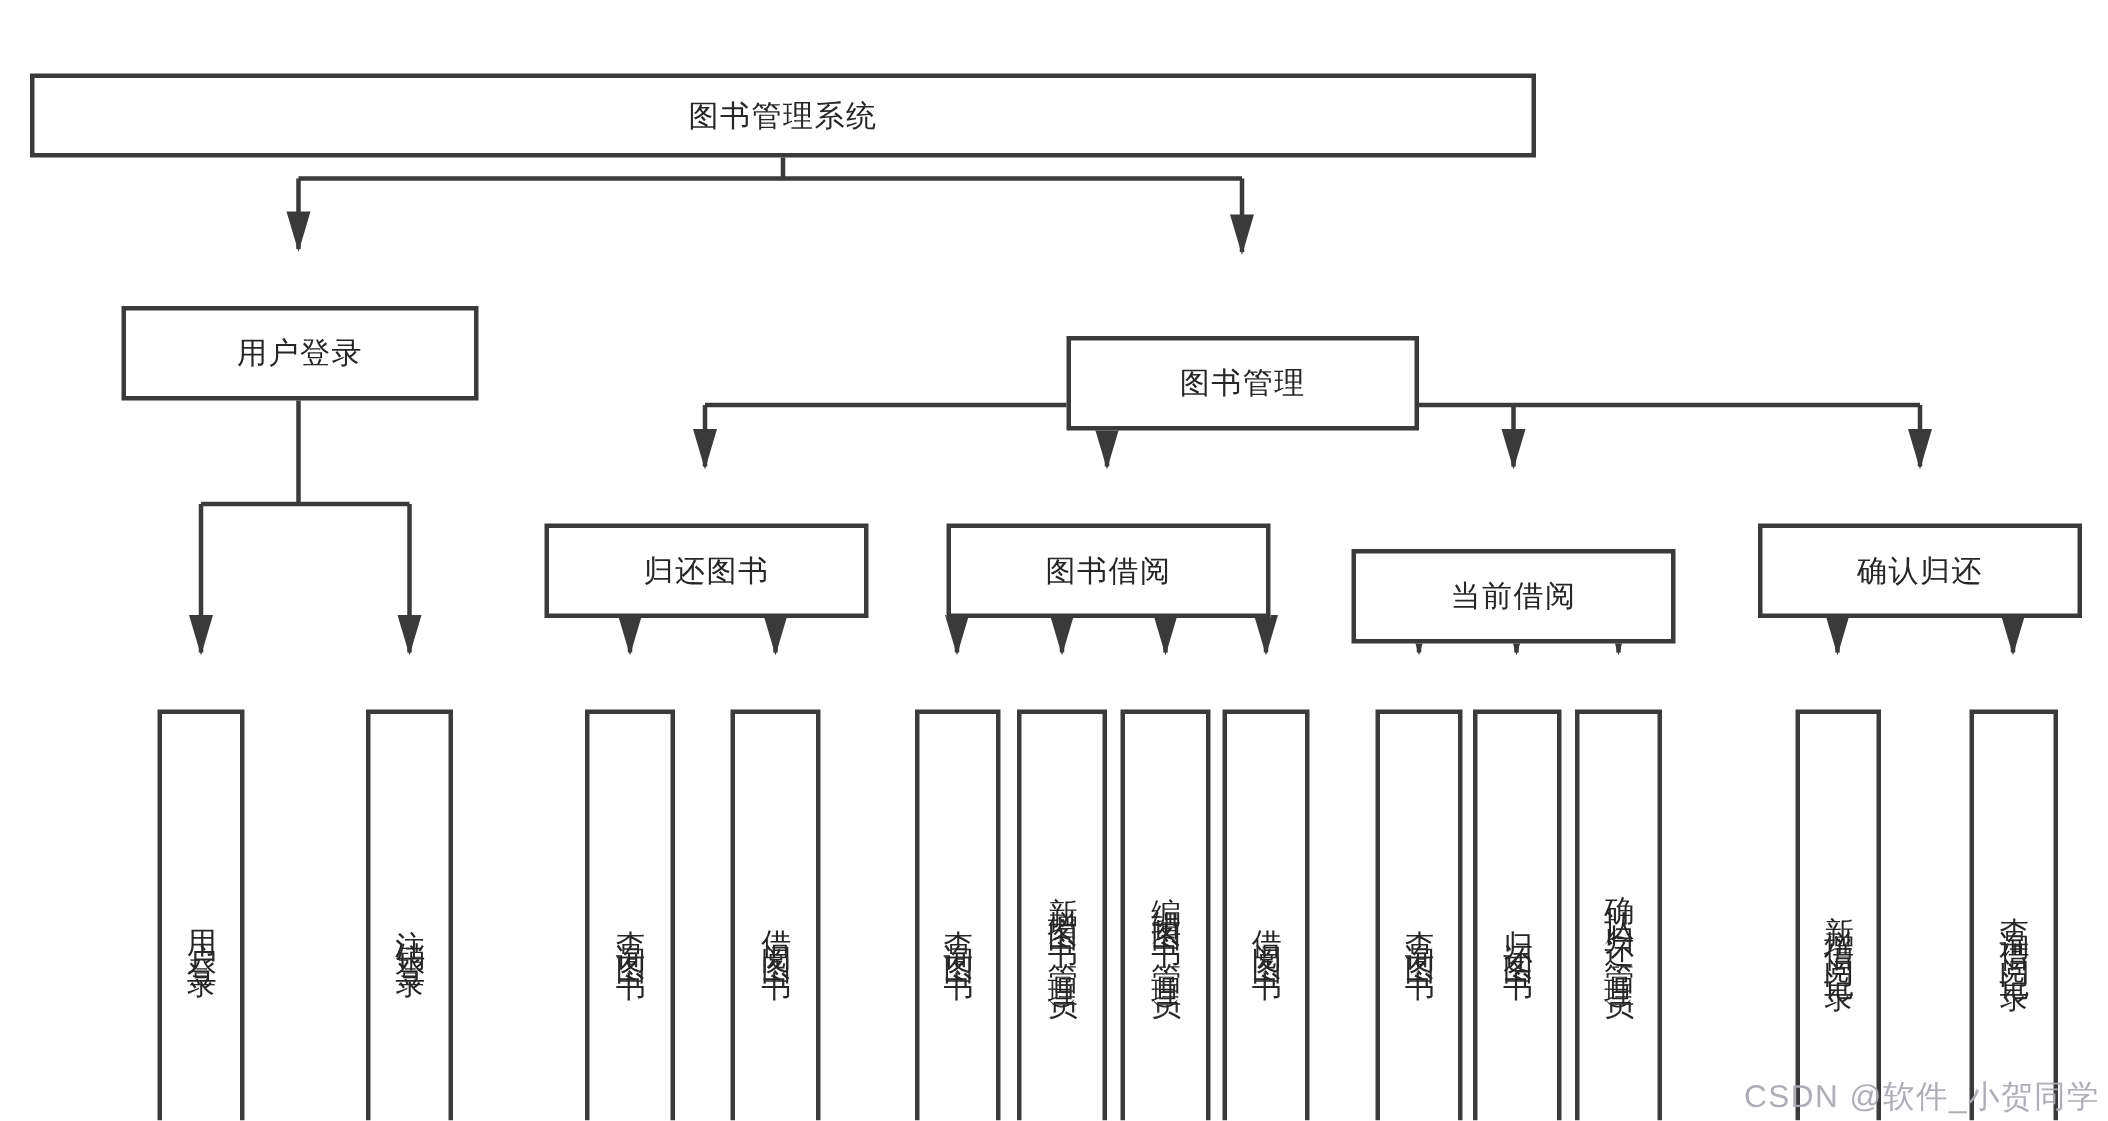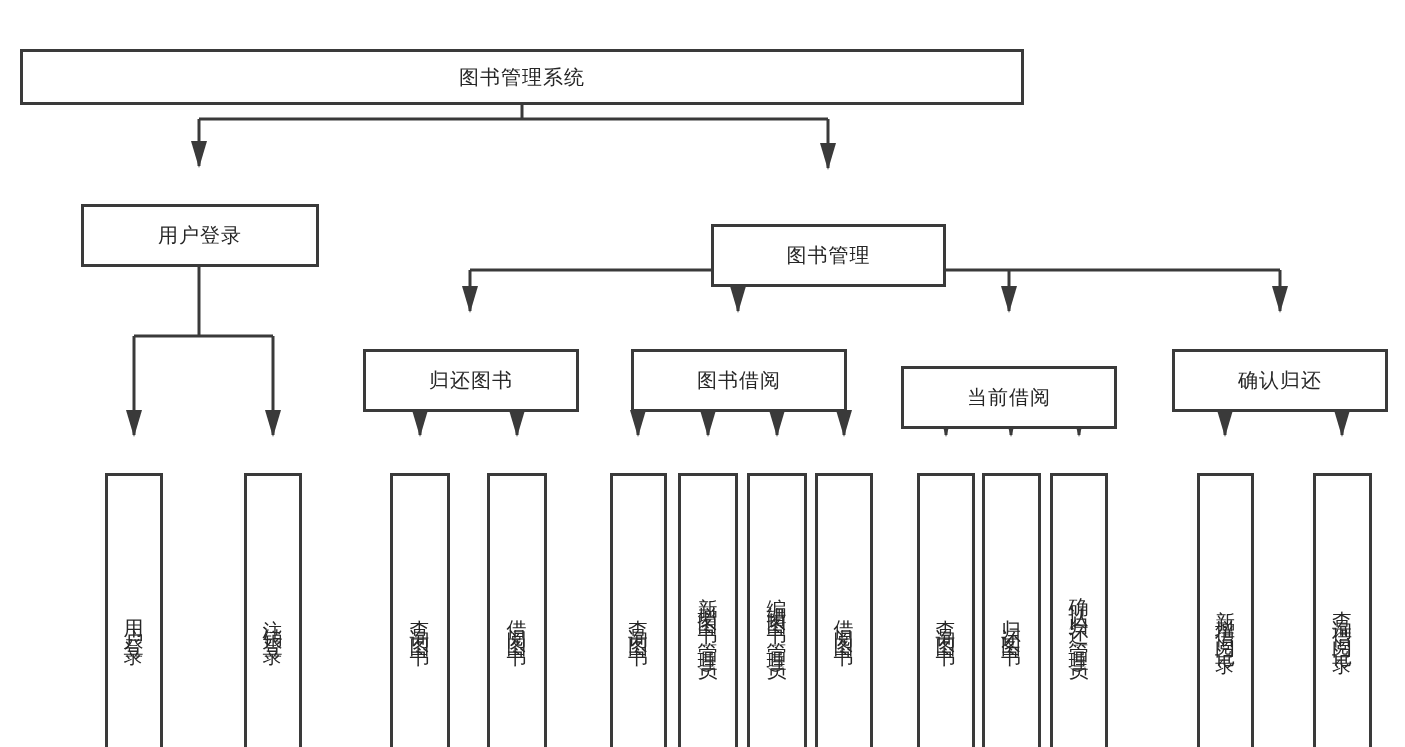--- a/index.html
+++ b/index.html
@@ -175,14 +175,15 @@
   <div class="node vert leaf lf-bc">编辑图书（管理员）</div>
   <div class="node vert leaf lf-bd">借阅图书</div>
 
   <div class="node vert leaf lf-ca">查询图书</div>
   <div class="node vert leaf lf-cb">归还图书</div>
   <div class="node vert leaf lf-cc">确认归还（管理员）</div>
 
   <div class="node vert leaf lf-ra">新增借阅记录</div>
   <div class="node vert leaf lf-rb">查询借阅记录</div>
 
+  <div class="watermark">CSDN @软件_小贺同学</div>
 
 </div>
 
 </body></html>

